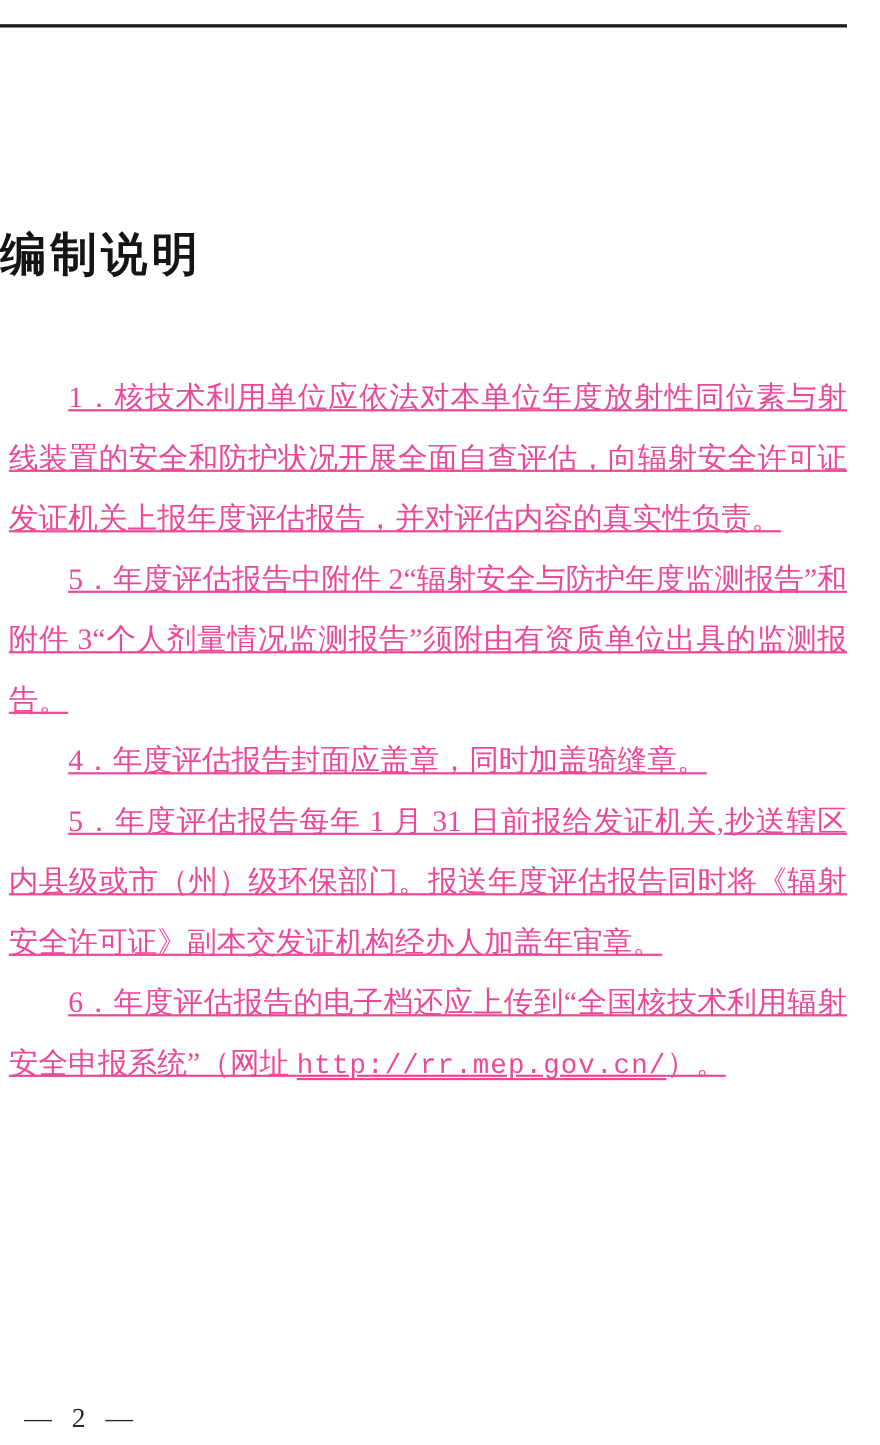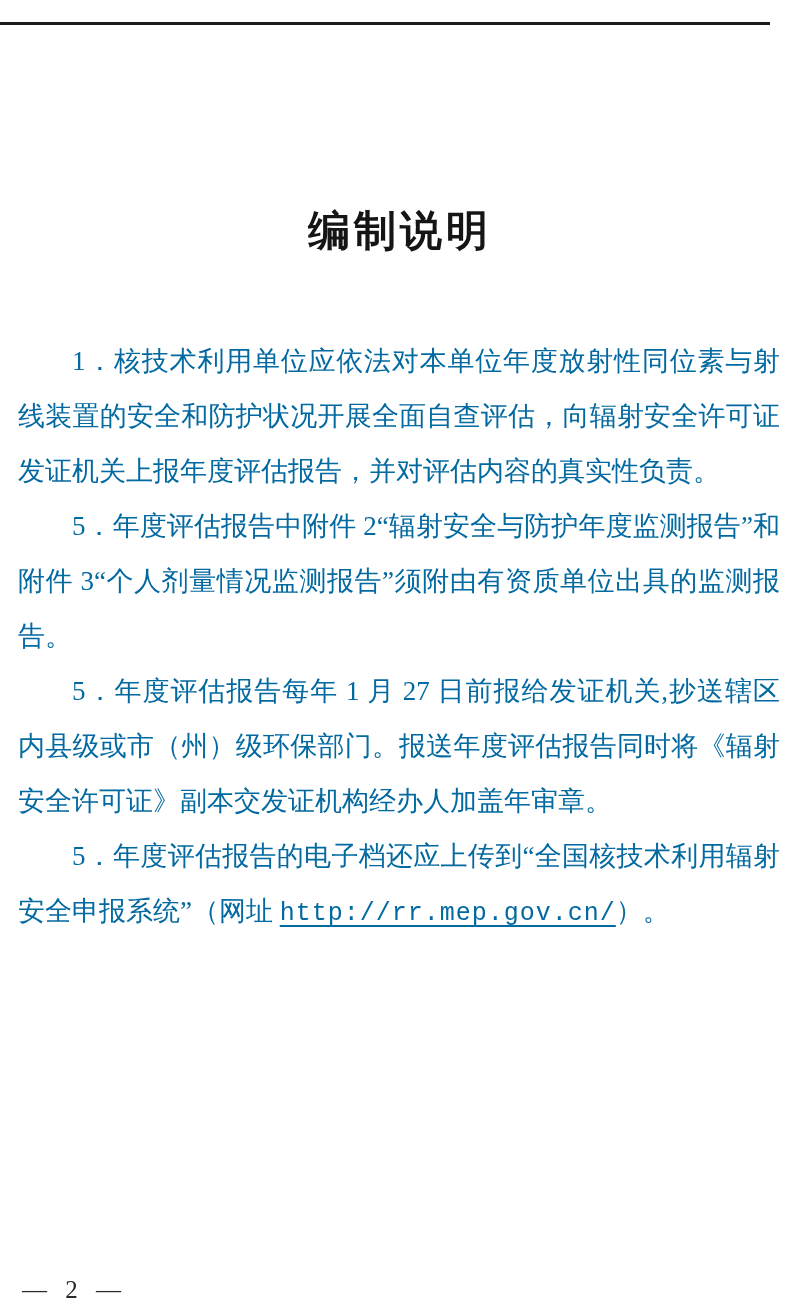--- a/index.html
+++ b/index.html
@@ -22,36 +22,37 @@
     left: 0;
     width: 770px;
     height: 3px;
     background: #1b1b1b;
   }
   .doc-title {
     position: absolute;
     top: 203px;
     left: 0;
     width: 100%;
-    text-align: center;
+    text-align: left;
     font-size: 42px;
     font-weight: bold;
     letter-spacing: 4px;
     color: #151515;
   }
   .content {
     position: absolute;
     top: 334px;
-    left: 18px;
+    left: 8px;
     width: 762px;
     font-size: 27px;
     line-height: 55px;
     text-align: justify;
     text-justify: inter-ideograph;
-    color: #0369a1;
+    color: #ec4899;
+    text-decoration: underline;
   }
   .content p {
     margin: 0;
     padding: 0;
     text-indent: 2em;
     word-break: break-word;
   }
   .url-link {
     text-decoration: underline;
     text-underline-offset: 5px;
@@ -74,19 +75,20 @@
 
 <div class="page">
 
   <div class="top-rule"></div>
 
   <div class="doc-title">编制说明</div>
 
   <div class="content">
     <p>1．核技术利用单位应依法对本单位年度放射性同位素与射线装置的安全和防护状况开展全面自查评估，向辐射安全许可证发证机关上报年度评估报告，并对评估内容的真实性负责。</p>
     <p>5．年度评估报告中附件 2“辐射安全与防护年度监测报告”和附件 3“个人剂量情况监测报告”须附由有资质单位出具的监测报告。</p>
-    <p>5．年度评估报告每年 1 月 27 日前报给发证机关,抄送辖区内县级或市（州）级环保部门。报送年度评估报告同时将《辐射安全许可证》副本交发证机构经办人加盖年审章。</p>
-    <p><span>5．年度评估报告的电子档还应上传到“全国核技术利用辐射安全申报系统”（网址 </span><span class="url-link">http://rr.mep.gov.cn/</span><span>）。</span></p>
+    <p>4．年度评估报告封面应盖章，同时加盖骑缝章。</p>
+    <p>5．年度评估报告每年 1 月 31 日前报给发证机关,抄送辖区内县级或市（州）级环保部门。报送年度评估报告同时将《辐射安全许可证》副本交发证机构经办人加盖年审章。</p>
+    <p><span>6．年度评估报告的电子档还应上传到“全国核技术利用辐射安全申报系统”（网址 </span><span class="url-link">http://rr.mep.gov.cn/</span><span>）。</span></p>
   </div>
 
   <div class="footer-page-number">— 2 —</div>
 
 </div>
 
 </body></html>

